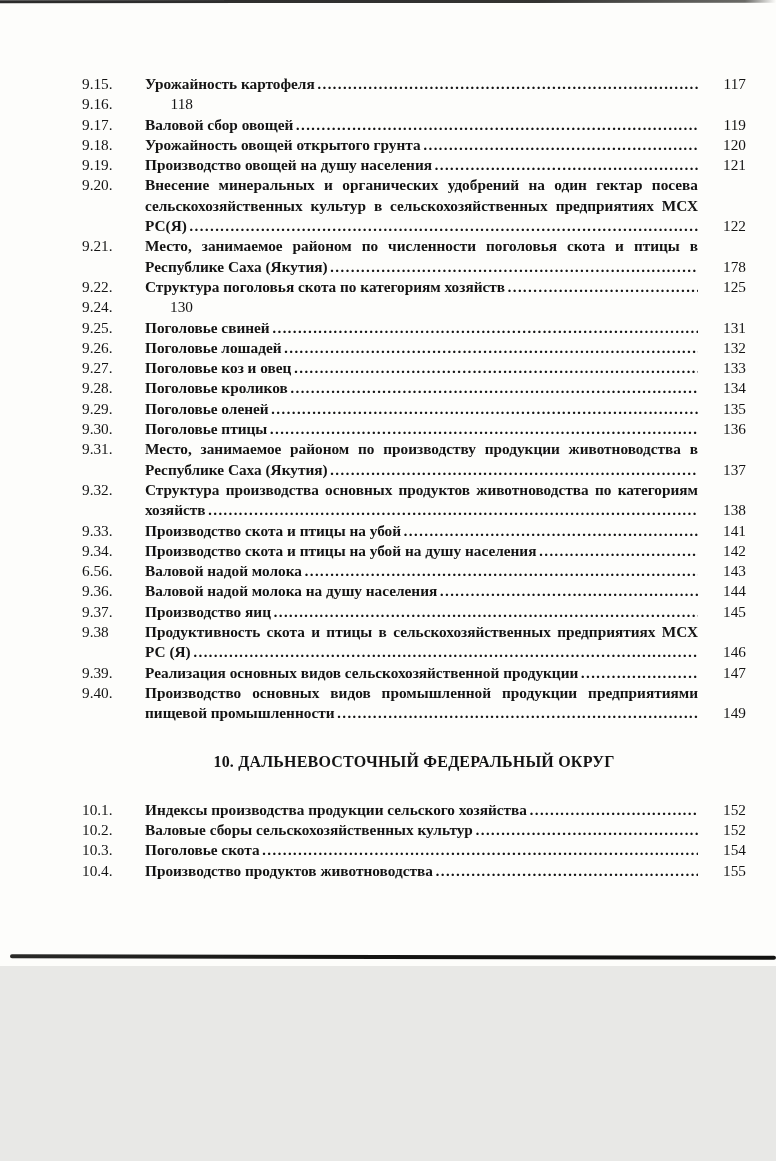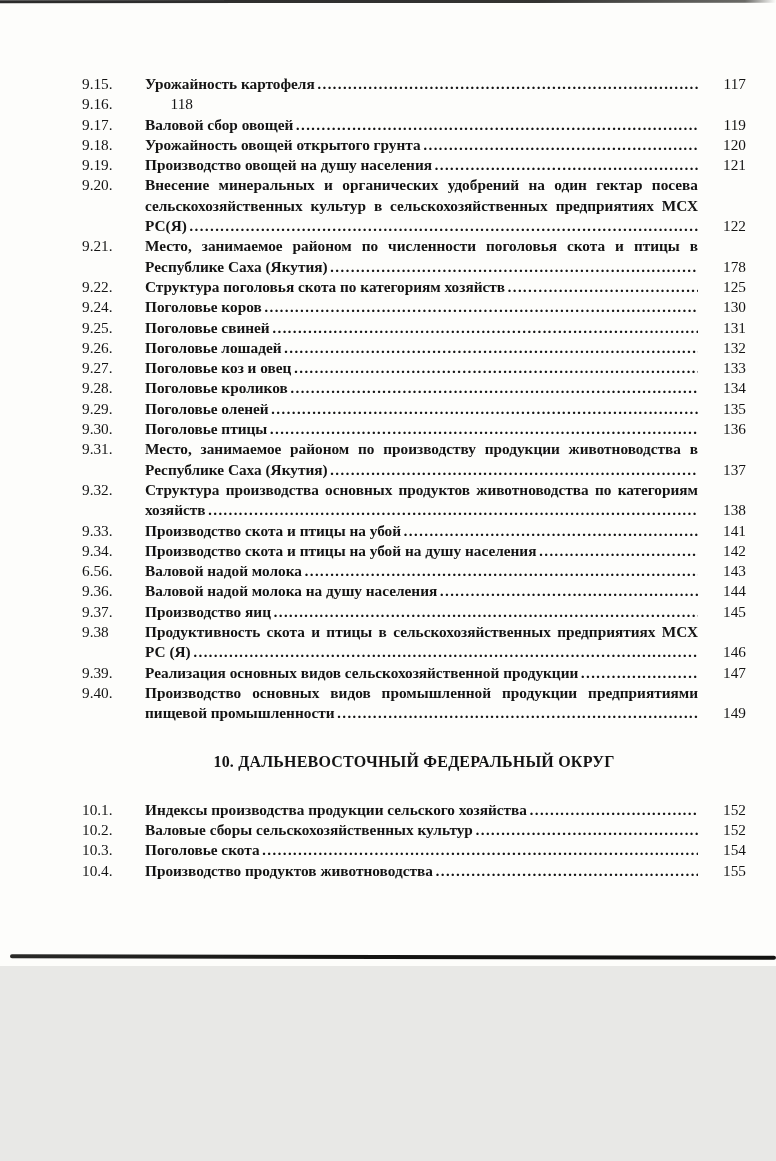--- a/index.html
+++ b/index.html
@@ -131,21 +131,20 @@
           <span class="toc-title">Место, занимаемое районом по численности поголовья скота и птицы в Республике Саха (Якутия)</span>
           <span class="toc-page">178</span>
         </div>
         <div class="toc-row">
           <span class="toc-num">9.22.</span>
           <span class="toc-title">Структура поголовья скота по категориям хозяйств</span>
           <span class="toc-page">125</span>
         </div>
         <div class="toc-row">
           <span class="toc-num">9.24.</span>
-          <span class="toc-title">Поголовье коров</span>
           <span class="toc-page">130</span>
         </div>
         <div class="toc-row">
           <span class="toc-num">9.25.</span>
           <span class="toc-title">Поголовье свиней</span>
           <span class="toc-page">131</span>
         </div>
         <div class="toc-row">
           <span class="toc-num">9.26.</span>
           <span class="toc-title">Поголовье лошадей</span>

